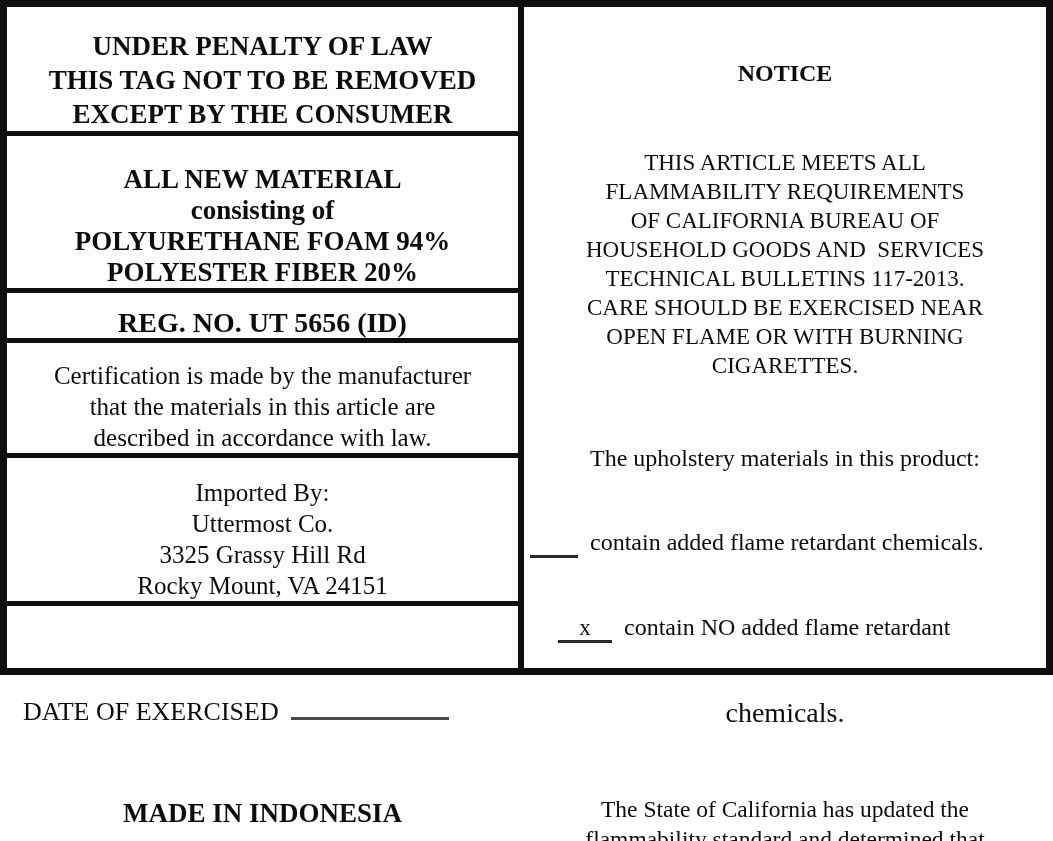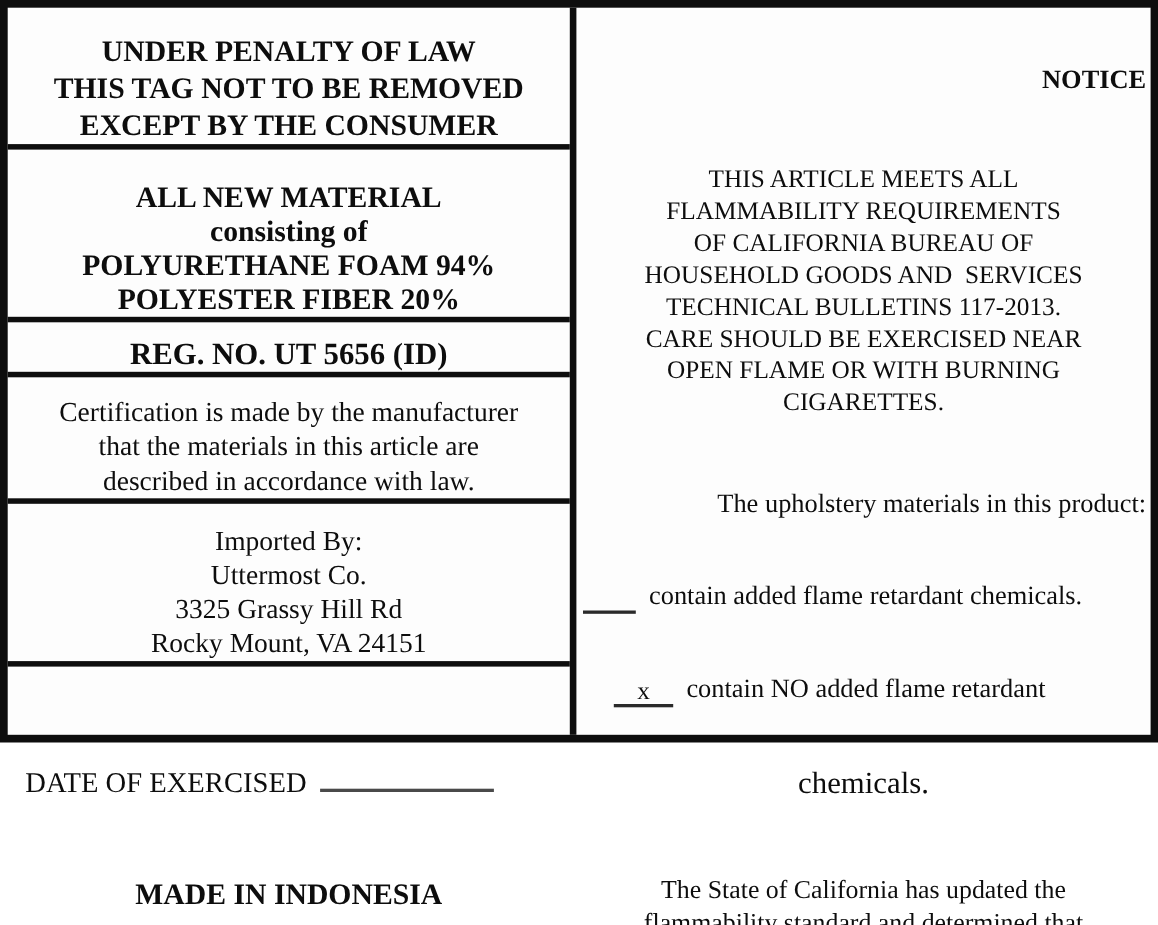--- a/index.html
+++ b/index.html
@@ -44,23 +44,23 @@
   .blank {
     display: inline-block;
     border-bottom: 3px solid #4a4a4a;
     height: 1em;
   }
   .blank-date { width: 158px; margin-left: 12px; }
   .made-in { text-align: center; font-weight: bold; font-size: 27px; margin-top: 11px; }
 
   
   .r-notice { flex: 1; padding: 16px 4px 0 4px; }
-  .notice-title { font-weight: bold; font-size: 24px; text-align: right; line-height: 28px; }
+  .notice-title { font-weight: bold; font-size: 24px; text-align: center; line-height: 28px; }
   .flam-statement { font-size: 23px; line-height: 29px; text-align: center; white-space: pre-wrap; margin-top: 7px; }
-  .uph-intro { font-size: 24px; line-height: 30px; text-align: right; margin-top: 9px; }
+  .uph-intro { font-size: 24px; line-height: 30px; text-align: center; margin-top: 9px; }
   .opt-row { display: flex; align-items: flex-end; font-size: 24px; line-height: 31px; }
   .opt-a { margin-left: 2px; }
   .opt-a .opt-text { margin-left: 12px; }
   .opt-b { margin-left: 30px; }
   .opt-b .opt-text { margin-left: 12px; }
   .blank-a { width: 48px; border-bottom: 3px solid #2a2a2a; }
   .blank-x {
     display: inline-block; width: 54px;
     border-bottom: 3px solid #2a2a2a;
     text-align: center; font-size: 23px; line-height: 1.05;

